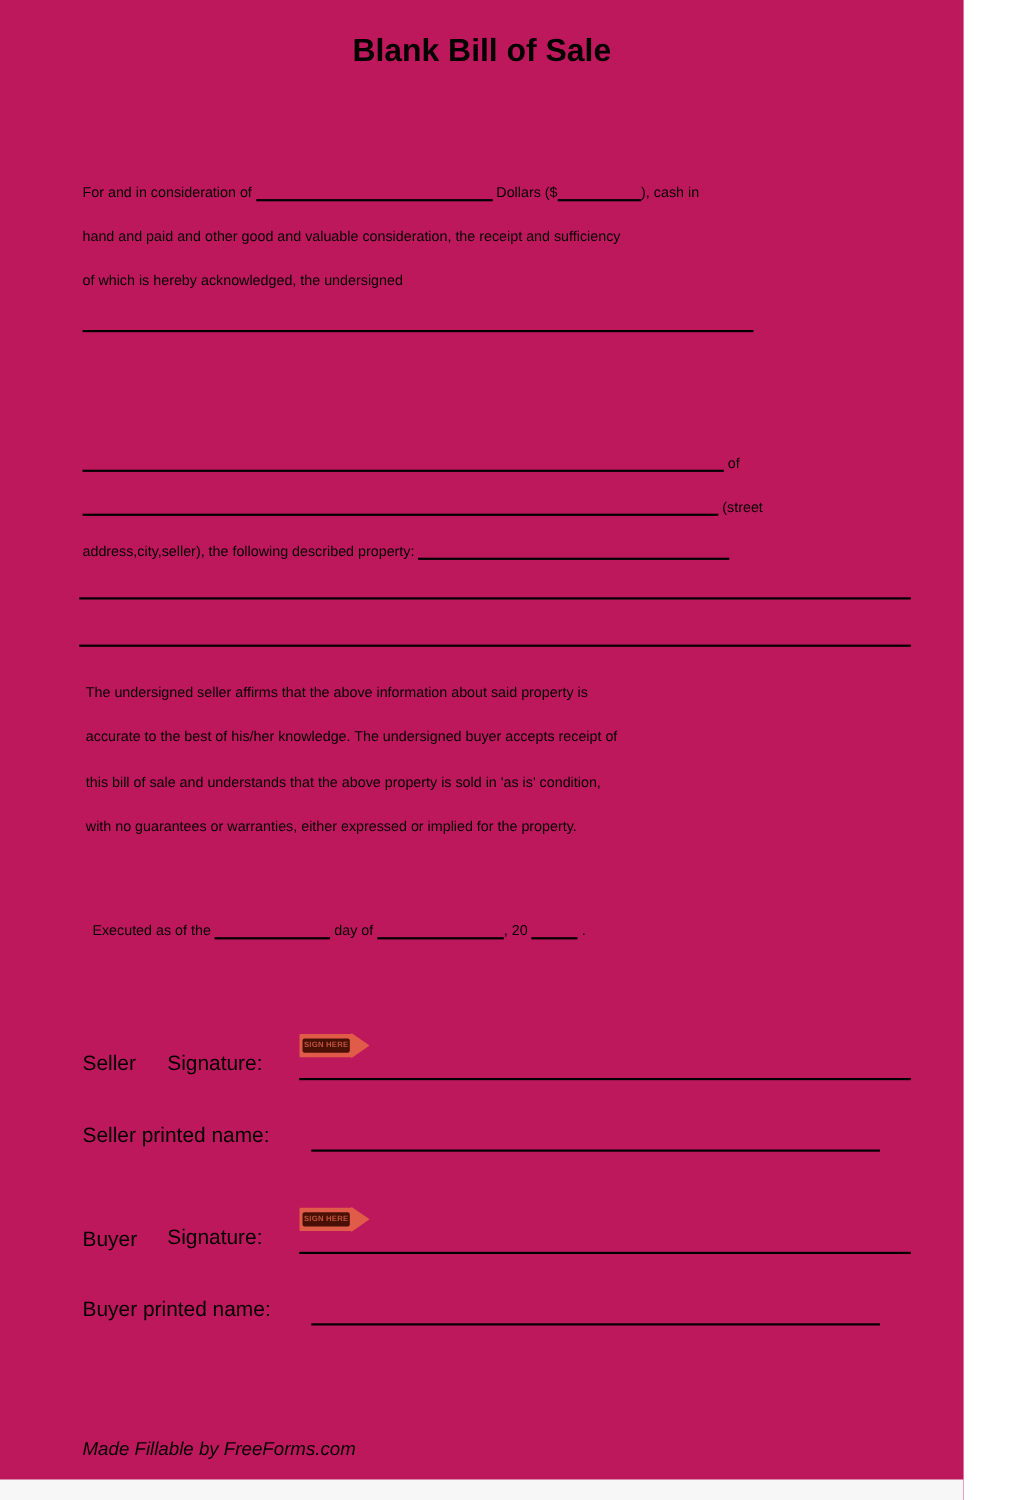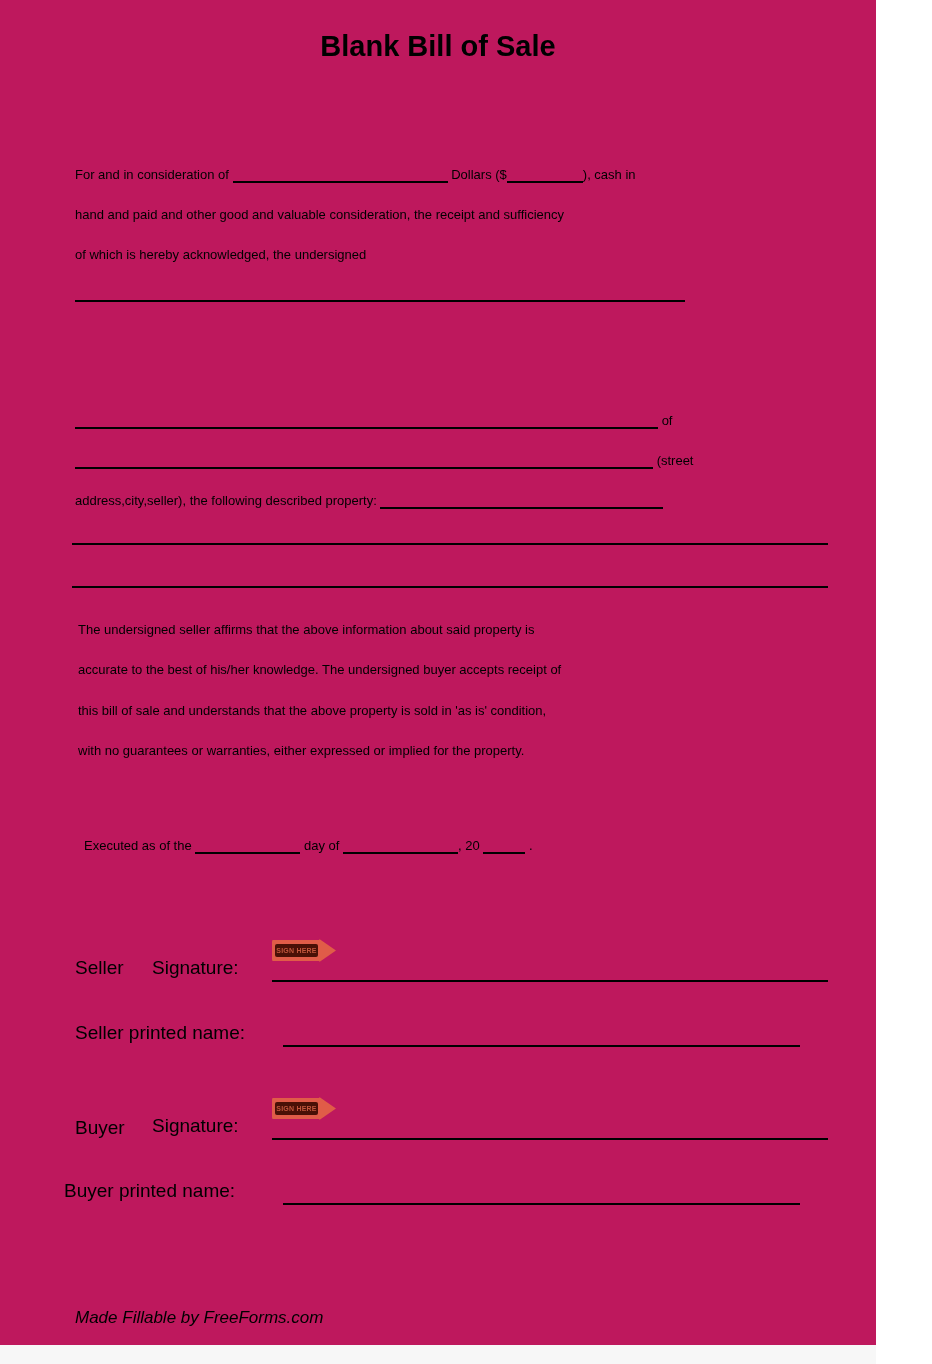--- a/index.html
+++ b/index.html
@@ -127,19 +127,19 @@
   <div class="label" style="left:75px; top:1020px;">Seller printed name:</div>
   <div class="rule" style="left:283px; top:1045px; width:517px;"></div>
 
   <div class="sign-tag" style="left:272px; top:1097px;">
       <span class="sign-tag-label">SIGN HERE</span>
     </div>
   <div class="label" style="left:75px; top:1115px;">Buyer</div>
   <div class="label" style="left:152px; top:1113px;">Signature:</div>
   <div class="rule" style="left:272px; top:1138px; width:556px;"></div>
 
-  <div class="label" style="left:64px; top:1178px;">Buyer printed name:</div>
+  <div class="label" style="left:75px; top:1178px;">Buyer printed name:</div>
   <div class="rule" style="left:283px; top:1203px; width:517px;"></div>
 
   <div class="footer">Made Fillable by FreeForms.com</div>
   <div class="bottom-strip"></div>
 
 </div>
 
 </body></html>

